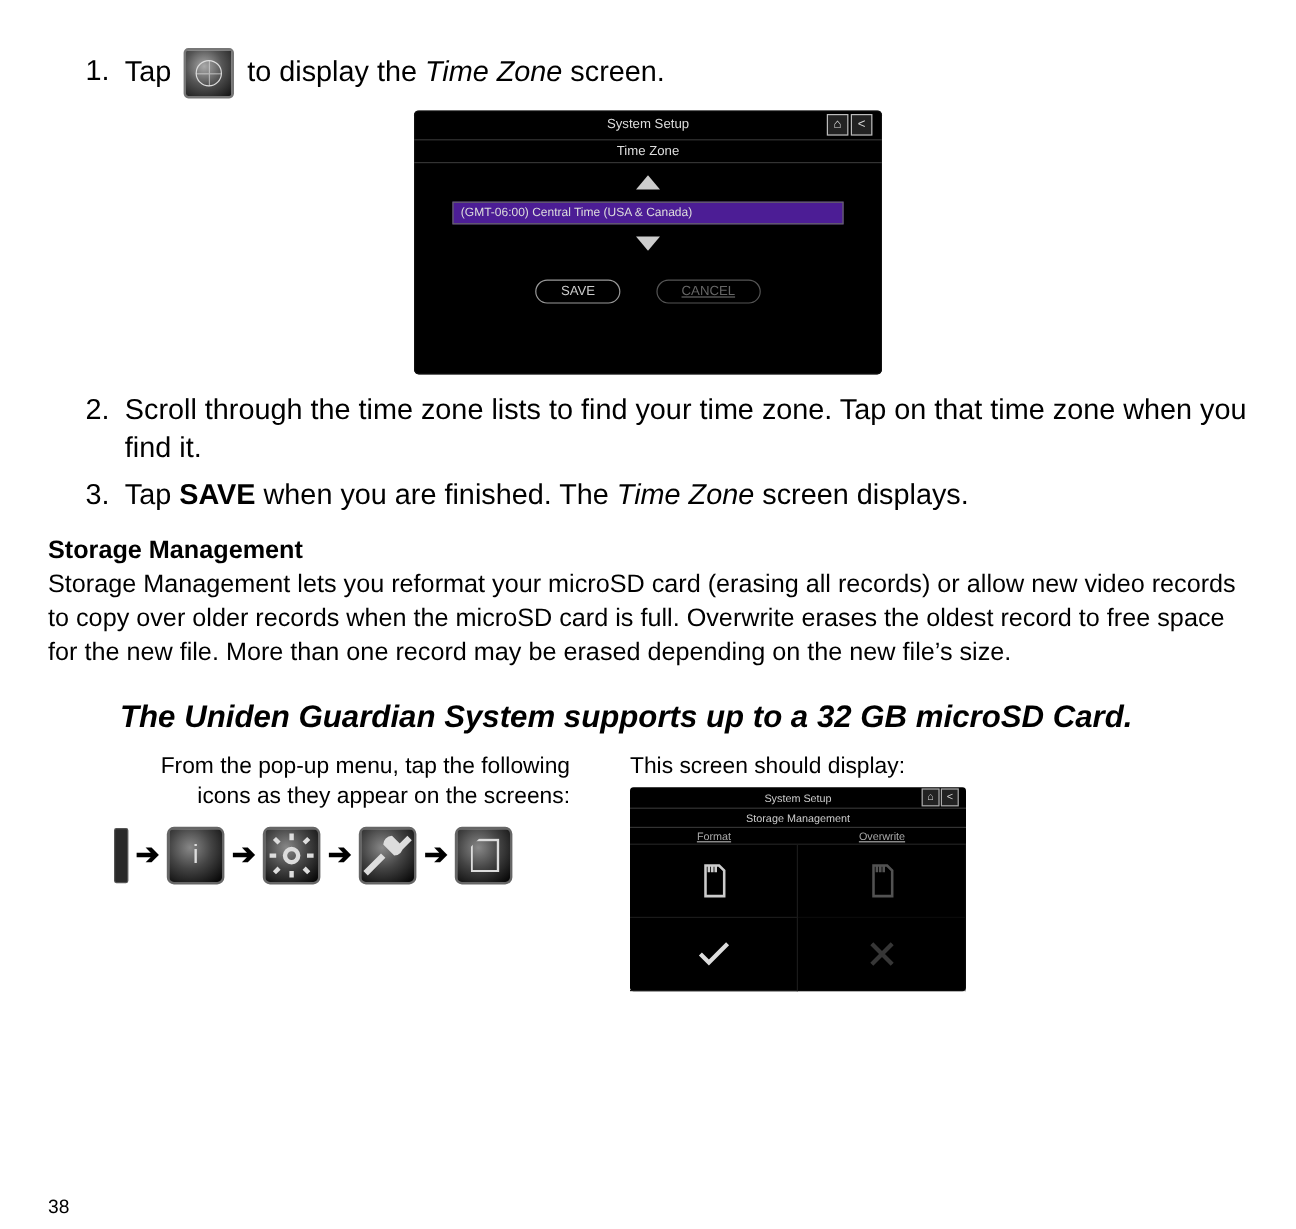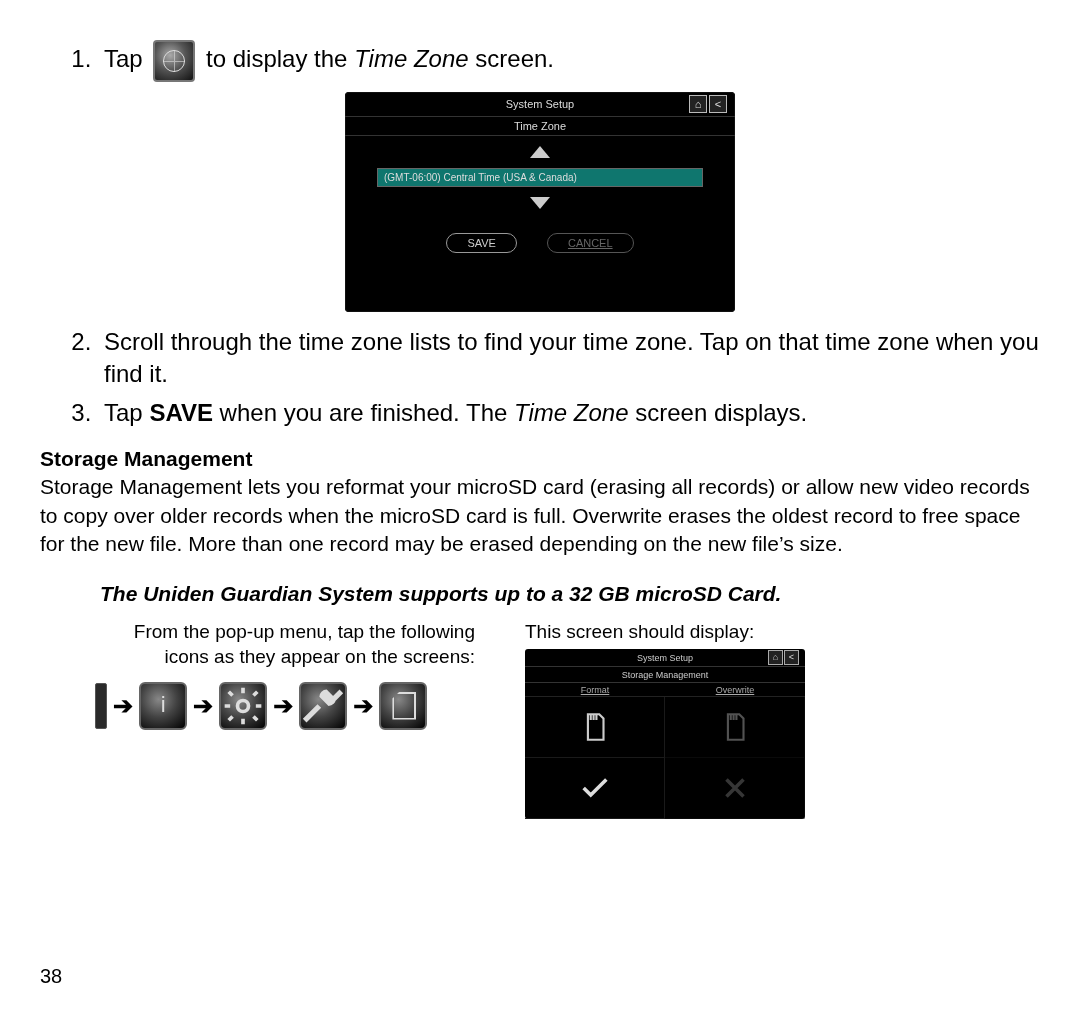--- a/index.html
+++ b/index.html
@@ -81,21 +81,21 @@
     margin: 10px 0;
   }
   .tz-arrow.up { border-bottom: 12px solid #ccc; }
   .tz-arrow.down { border-top: 12px solid #ccc; }
   .tz-value {
     width: 80%;
     border: 1px solid #666;
     padding: 3px 6px;
     font-size: 10px;
     text-align: left;
-    background: #0f766e;
+    background: #4c1d95;
   }
   .tz-buttons {
     display: flex;
     gap: 30px;
     margin-top: 14px;
     margin-bottom: 10px;
   }
   .tz-btn {
     border: 1.5px solid #999;
     border-radius: 14px;
@@ -134,21 +134,21 @@
     opacity: 0.6;
   }
 
   .heading {
     font-size: 21px;
     font-weight: 700;
     margin-top: 18px;
     margin-bottom: 2px;
   }
   .note {
-    font-size: 21px;
+    font-size: 26px;
     font-weight: 700;
     font-style: italic;
     margin: 22px 0 14px 60px;
   }
 
   .two-col {
     display: flex;
     gap: 50px;
     margin-top: 4px;
     padding-left: 55px;
@@ -239,23 +239,23 @@
     align-items: center;
     justify-content: center;
     border-right: 1px solid #1a1a1a;
     border-bottom: 1px solid #1a1a1a;
   }
   .ss-cell svg { width: 34px; height: 34px; }
   .dim-cell { opacity: 0.4; }
 
   .page-num {
     position: absolute;
-    bottom: 36px;
+    bottom: 8px;
     left: 40px;
-    font-size: 20px;
+    font-size: 16px;
   }
 </style>
 </head>
 <body>
 
 <ol start="1">
   <li>
     <span>Tap</span>
     <span class="inline-icon"></span>
     <span>to display the </span><span class="italic">Time Zone</span><span> screen.</span>

